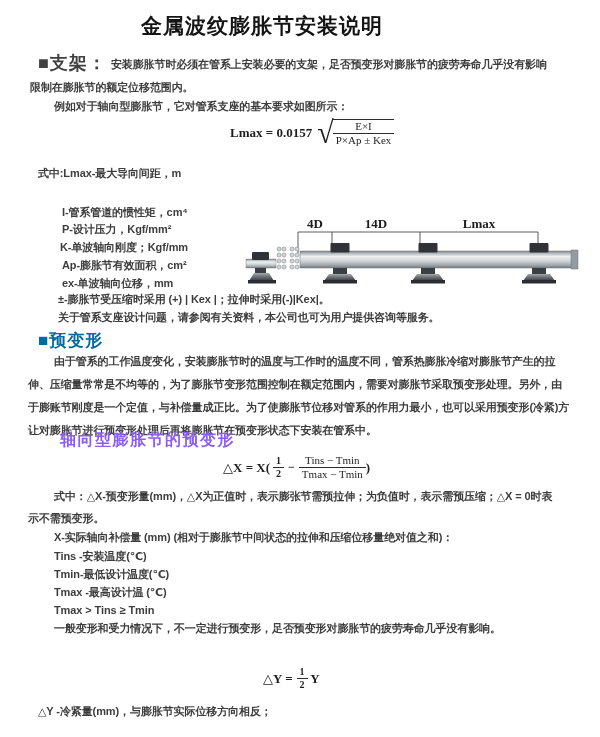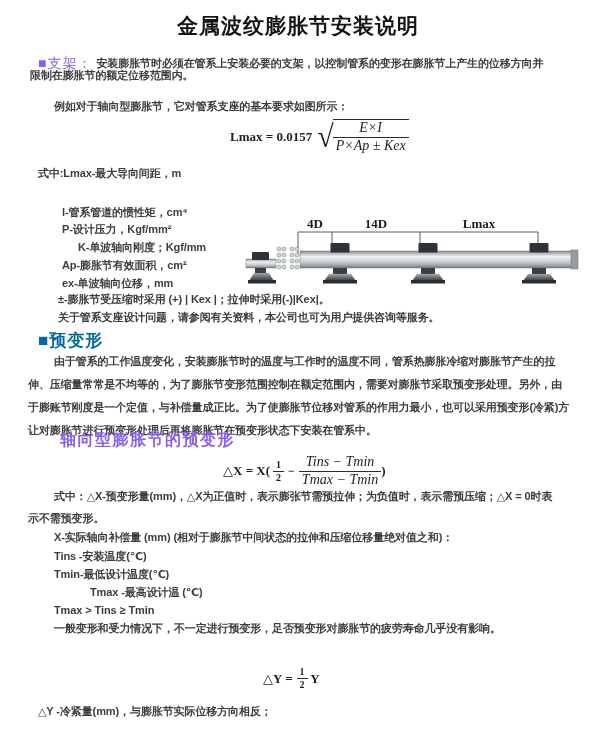--- a/index.html
+++ b/index.html
@@ -5,35 +5,35 @@
   html,body{margin:0;padding:0;}
   body{width:600px;height:737px;background:#fdfdfc;position:relative;overflow:hidden;
        font-family:"Liberation Sans","DejaVu Sans",sans-serif;}
   .page{position:absolute;inset:0;background:#ffffff;}
 
   
   .ln{position:absolute;white-space:nowrap;font-size:11px;font-weight:700;
       color:#3d3d3d;letter-spacing:-0.1px;line-height:14px;}
 
   .title{position:absolute;left:0;top:12px;width:524px;text-align:center;
-         font-size:21px;font-weight:700;color:#141414;letter-spacing:1px;padding-left:36px;}
+         font-size:21px;font-weight:700;color:#141414;letter-spacing:1px;}
 
   .sec-head{position:absolute;white-space:nowrap;font-size:17px;font-weight:700;
             color:#0369a1;letter-spacing:1px;}
   .sub-head{position:absolute;white-space:nowrap;font-size:16px;font-weight:700;
             color:#8b5cf6;letter-spacing:1.5px;}
-  .inline-head{font-size:14px;font-weight:400;color:#8b5cf6;letter-spacing:1px;
+  .inline-head{font-size:18px;font-weight:700;color:#404040;letter-spacing:1px;
                margin-right:4px;vertical-align:-1px;}
 
   
   .fx{position:absolute;display:flex;align-items:center;color:#1f1f1f;
       font-family:"Liberation Serif","DejaVu Serif",serif;}
   .fx .lhs,.fx .rhs{font-weight:700;font-size:13px;white-space:pre;}
   .frac{display:inline-flex;flex-direction:column;text-align:center;
-        font-size:14px;line-height:1.2;font-style:italic;font-weight:400;}
+        font-size:11px;line-height:1.2;font-weight:400;}
   .frac .num{border-bottom:1px solid #2c2c2c;padding:0 3px;}
   .frac .den{padding:0 3px;}
   .frac.upright{font-style:normal;font-weight:700;font-size:10px;}
   .sqrt{font-size:30px;line-height:26px;font-weight:400;margin:0 -1px 0 5px;
         transform:scaleY(1.05);}
   .radicand .num{border-bottom:1px solid #2c2c2c;}
   .radicand{border-top:1.3px solid #2c2c2c;}
   .op{font-size:12px;font-weight:700;margin:0 4px;}
 
   
@@ -42,38 +42,38 @@
           font-weight:700;fill:#1c1c1c;}
 </style>
 </head>
 <body>
 
 <div class="page">
 
   <div class="title">金属波纹膨胀节安装说明</div>
 
   <div class="ln" style="left:38px;top:56px;">
-    <span class="inline-head">■支架：</span><span>安装膨胀节时必须在管系上安装必要的支架，以控制管系的变形在膨胀节上产生的位移方向并</span>
-  </div>
-  <div class="ln" style="left:30px;top:68px;">限制在膨胀节的额定位移范围内。</div>
+    <span class="inline-head">■支架：</span><span>安装膨胀节时必须在管系上安装必要的支架，足否预变形对膨胀节的疲劳寿命几乎没有影响</span>
+  </div>
+  <div class="ln" style="left:30px;top:80px;">限制在膨胀节的额定位移范围内。</div>
   <div class="ln" style="left:54px;top:99px;">例如对于轴向型膨胀节，它对管系支座的基本要求如图所示：</div>
 
   <div class="fx" style="left:230px;top:119px;">
     <span class="lhs">Lmax = 0.0157</span>
     <span class="sqrt">√</span>
     <span class="frac radicand">
       <span class="num">E×I</span>
       <span class="den">P×Ap ± Kex</span>
     </span>
   </div>
 
   <div class="ln" style="left:38px;top:166px;">式中:Lmax-最大导向间距，m</div>
   <div class="ln" style="left:62px;top:205px;">I-管系管道的惯性矩，cm⁴</div>
   <div class="ln" style="left:62px;top:222px;">P-设计压力，Kgf/mm²</div>
-  <div class="ln" style="left:78px;top:240px;">K-单波轴向刚度；Kgf/mm</div>
+  <div class="ln" style="left:60px;top:240px;">K-单波轴向刚度；Kgf/mm</div>
   <div class="ln" style="left:62px;top:258px;">Ap-膨胀节有效面积，cm²</div>
   <div class="ln" style="left:62px;top:276px;">ex-单波轴向位移，mm</div>
   <div class="ln" style="left:58px;top:292px;">±-膨胀节受压缩时采用 (+) | Kex |；拉伸时采用(-)|Kex|。</div>
   <div class="ln" style="left:58px;top:310px;">关于管系支座设计问题，请参阅有关资料，本公司也可为用户提供咨询等服务。</div>
 
   <div class="diagram">
     <svg viewBox="0 0 350 85" width="350" height="85">
       <defs>
         <linearGradient id="gPipe" x1="0" y1="0" x2="0" y2="1">
           <stop offset="0" stop-color="#80868a"></stop>
@@ -173,21 +173,21 @@
       <span class="den">Tmax − Tmin</span>
     </span>
     <span class="lhs">)</span>
   </div>
 
   <div class="ln" style="left:54px;top:489px;">式中：△X-预变形量(mm)，△X为正值时，表示膨张节需预拉伸；为负值时，表示需预压缩；△X = 0时表</div>
   <div class="ln" style="left:28px;top:511px;">示不需预变形。</div>
   <div class="ln" style="left:54px;top:530px;">X-实际轴向补偿量 (mm) (相对于膨胀节中间状态的拉伸和压缩位移量绝对值之和)：</div>
   <div class="ln" style="left:54px;top:549px;">Tins -安装温度(℃)</div>
   <div class="ln" style="left:54px;top:567px;">Tmin-最低设计温度(℃)</div>
-  <div class="ln" style="left:54px;top:585px;margin-left:36px;">Tmax -最高设计温 (℃)</div>
+  <div class="ln" style="left:54px;top:585px;">Tmax -最高设计温 (℃)</div>
   <div class="ln" style="left:54px;top:603px;">Tmax &gt; Tins ≥ Tmin</div>
   <div class="ln" style="left:54px;top:621px;">一般变形和受力情况下，不一定进行预变形，足否预变形对膨胀节的疲劳寿命几乎没有影响。</div>
 
 
   <div class="fx" style="left:263px;top:666px;">
     <span class="lhs">△Y =</span>
     <span class="frac upright" style="margin-left:4px;">
       <span class="num">1</span>
       <span class="den">2</span>
     </span>

